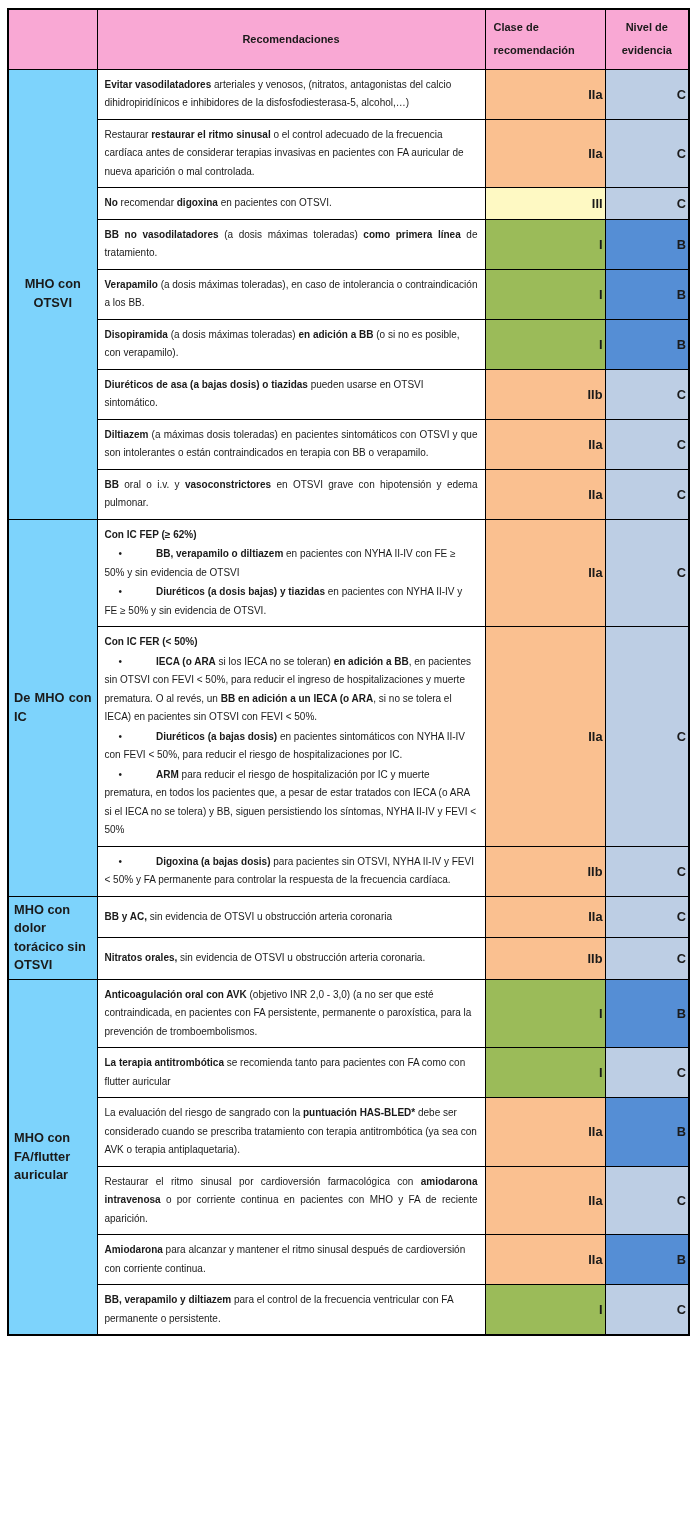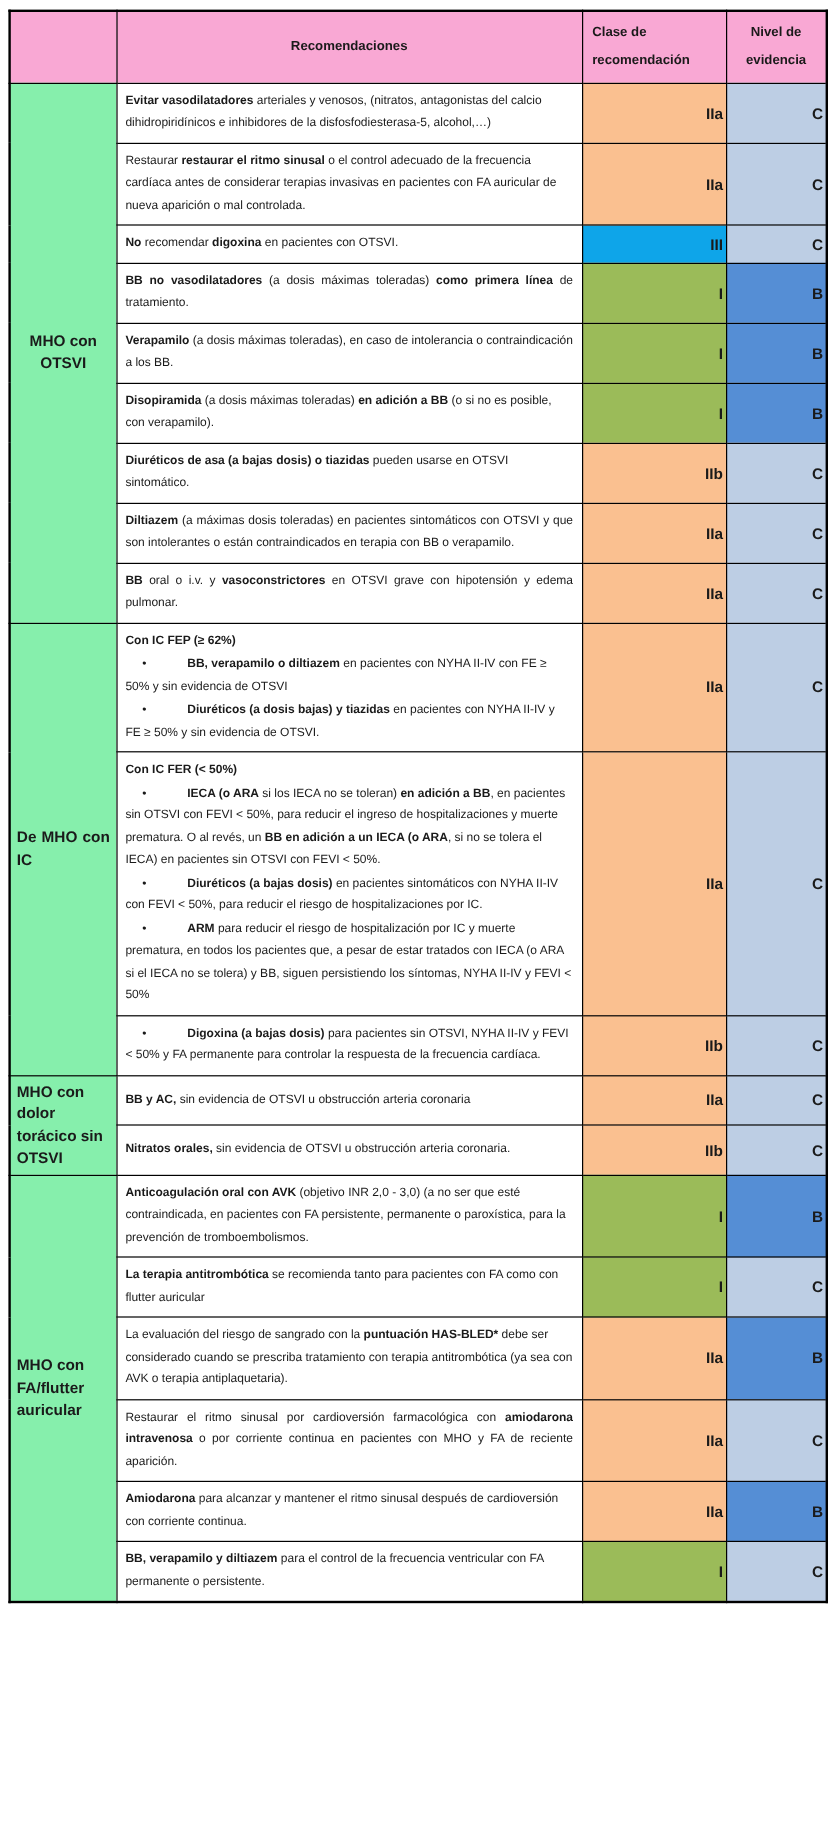--- a/index.html
+++ b/index.html
@@ -18,21 +18,21 @@
   col.c-ev    { width:84px; }
   th, td { border:1px solid #000; box-sizing:border-box; }
   th.hdr {
     background:#f9a8d4; font-size:11px; font-weight:bold;
     height:60px; line-height:2.1; vertical-align:middle; padding:2px 8px;
   }
   th.rec-hdr   { text-align:center; }
   th.class-hdr { text-align:left; }
   th.ev-hdr    { text-align:center; }
   td.group-cell {
-    background:#86efac; font-weight:bold; font-size:12.8px;
+    background:#7dd3fc; font-weight:bold; font-size:12.8px;
     vertical-align:middle; padding:4px 5px; line-height:1.45;
   }
   td.group-cell.center  { text-align:center; }
   td.group-cell.left    { text-align:left; }
   td.group-cell.justify { text-align:justify; }
   td.rec-cell {
     background:#ffffff; font-size:10px; line-height:18.5px;
     vertical-align:middle; padding:6px 7px;
   }
   td.rec-cell.justify p.txt { text-align:justify; }
@@ -78,21 +78,21 @@
           <td class="rec-cell">
             <p class="txt"><span>Restaurar </span><b>restaurar el ritmo sinusal</b><span> o el control adecuado de la frecuencia cardíaca antes de considerar terapias invasivas en pacientes con FA auricular de nueva aparición o mal controlada.</span></p>
           </td>
           <td class="class-cell" style="background: rgb(250, 192, 144);">IIa</td>
           <td class="ev-cell" style="background: rgb(189, 206, 228);">C</td>
         </tr>
         <tr>
           <td class="rec-cell">
             <p class="txt"><b>No</b><span> recomendar </span><b>digoxina</b><span> en pacientes con OTSVI.</span></p>
           </td>
-          <td class="class-cell" style="background: #0ea5e9;">III</td>
+          <td class="class-cell" style="background: #fef9c3;">III</td>
           <td class="ev-cell" style="background: rgb(189, 206, 228);">C</td>
         </tr>
         <tr>
           <td class="rec-cell justify">
             <p class="txt"><b>BB no vasodilatadores</b><span> (a dosis máximas toleradas) </span><b>como primera línea</b><span> de tratamiento.</span></p>
           </td>
           <td class="class-cell" style="background: rgb(155, 187, 89);">I</td>
           <td class="ev-cell" style="background: rgb(85, 142, 213);">B</td>
         </tr>
         <tr>

